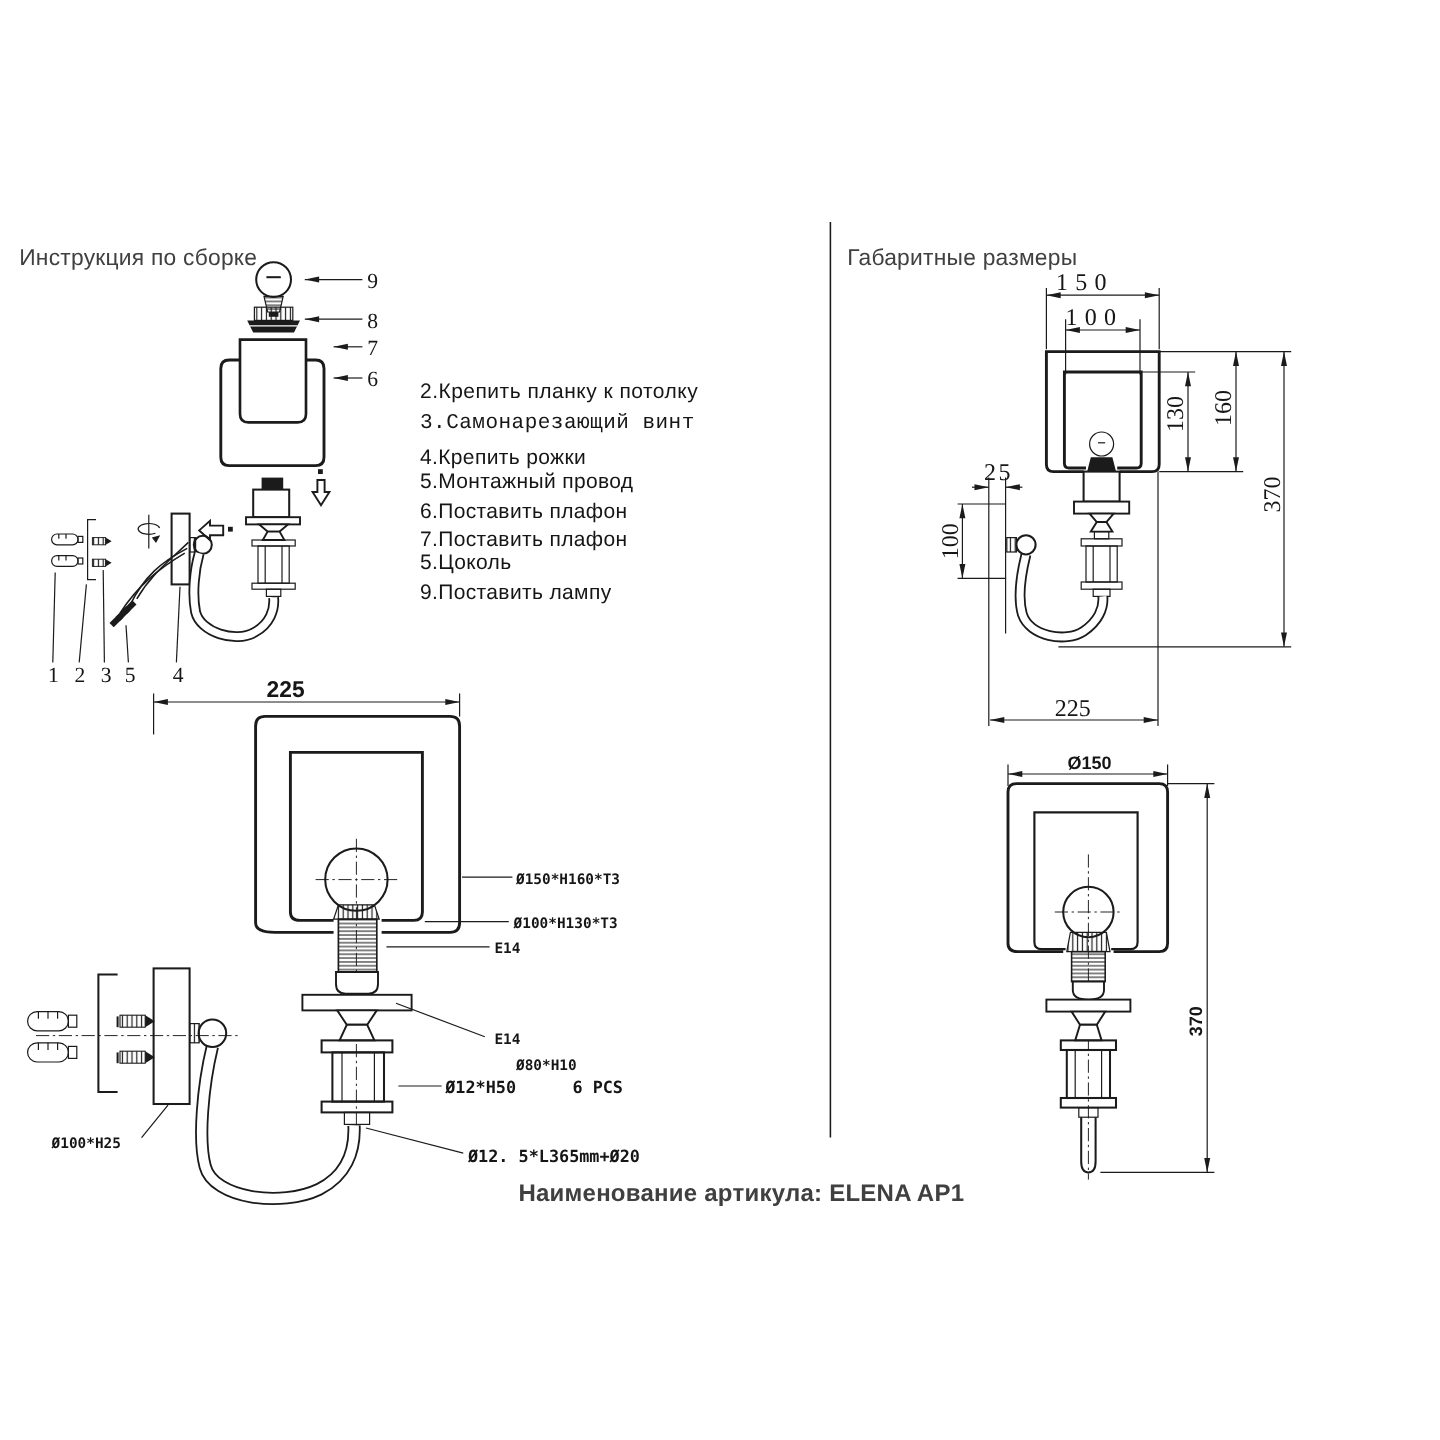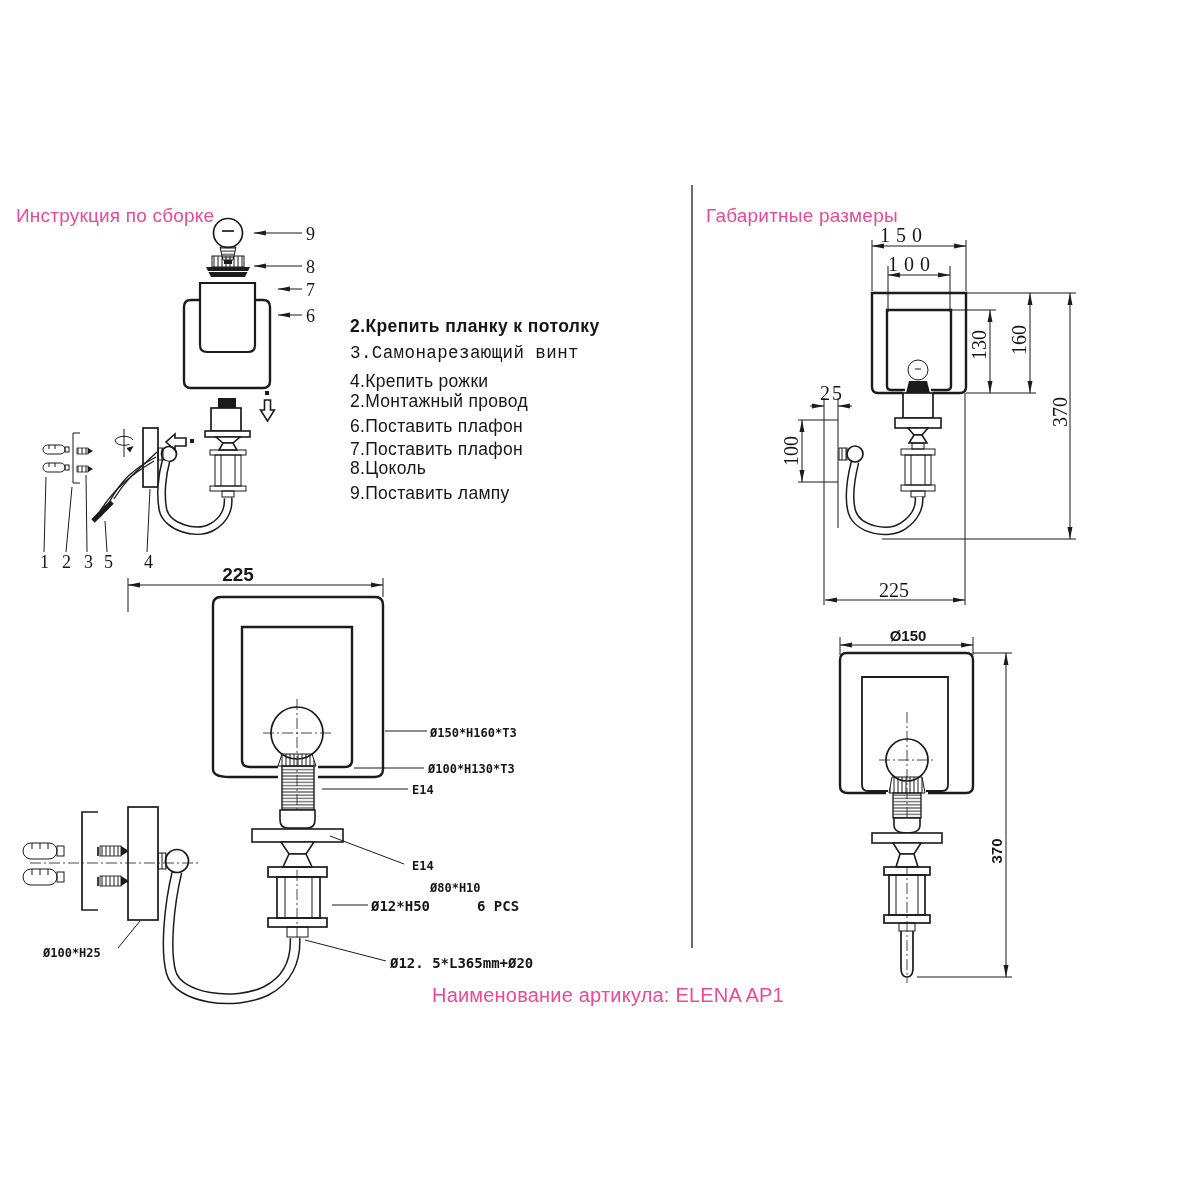--- a/index.html
+++ b/index.html
@@ -1,32 +1,32 @@
 <!DOCTYPE html>
 <html><head>
 <meta charset="utf-8">
 <style>
   html,body{margin:0;padding:0;background:#fff;}
   #page{position:relative;width:1200px;height:1200px;background:#ffffff;overflow:hidden;
         font-family:"Liberation Sans",sans-serif;color:#1b1b1b;}
   #draw{position:absolute;left:0;top:0;}
-  .htext{position:absolute;white-space:nowrap;color:#ec4899;}
+  .htext{position:absolute;white-space:nowrap;color:#404040;}
   .title{font-size:19px;letter-spacing:0.2px;}
   .steps{position:absolute;left:350px;top:288px;width:330px;height:220px;}
   .step{position:absolute;left:0;font-size:17.5px;color:#161616;}
   .s0{top:0;letter-spacing:1.6px;}
-  .s1{top:28px;letter-spacing:0.4px;font-weight:bold;}
+  .s1{top:28px;letter-spacing:0.4px;}
   .s2{top:55px;letter-spacing:0.4px;font-family:Liberation Mono, monospace;}
   .s3{top:83px;letter-spacing:0.3px;}
   .s4{top:103px;letter-spacing:0.3px;}
   .s5{top:128px;letter-spacing:0.3px;}
   .s6{top:151px;letter-spacing:0.3px;}
   .s7{top:170px;letter-spacing:0.3px;}
   .s8{top:195px;letter-spacing:0.3px;}
-  .footer{font-size:20px;letter-spacing:0.2px;}
+  .footer{font-size:20px;letter-spacing:0.2px;font-weight:bold;}
   
   .ln{stroke:#1b1b1b;stroke-width:1;fill:none;}
   .ln12{stroke:#1b1b1b;stroke-width:1.3;fill:none;}
   .ln15{stroke:#1b1b1b;stroke-width:1.7;fill:none;}
   .ln2{stroke:#1b1b1b;stroke-width:2.4;fill:none;}
   .lnw{stroke:#1b1b1b;stroke-width:1.6;fill:#fff;}
   .fl{fill:#1b1b1b;stroke:none;}
   .cl{stroke:#1b1b1b;stroke-width:0.8;fill:none;stroke-dasharray:11 3 2 3;}
   .dim{stroke:#1b1b1b;stroke-width:1;fill:none;}
   text{fill:#161616;}
@@ -349,21 +349,21 @@
     </g>
   </svg>
 
   <div class="htext title" style="left:16px;top:205px;">Инструкция по сборке</div>
   <div class="htext title" style="left:706px;top:205px;">Габаритные размеры</div>
 
   <div class="steps">
     <div class="step s1">2.Крепить планку к потолку</div>
     <div class="step s2">3.Самонарезающий винт</div>
     <div class="step s3">4.Крепить рожки</div>
-    <div class="step s4">2.Монтажный провод</div>
+    <div class="step s4">5.Монтажный провод</div>
     <div class="step s5">6.Поставить плафон</div>
     <div class="step s6">7.Поставить плафон</div>
-    <div class="step s7">8.Цоколь</div>
+    <div class="step s7">5.Цоколь</div>
     <div class="step s8">9.Поставить лампу</div>
   </div>
 
   <div class="htext footer" style="left:432px;top:984px;">Наименование артикула: ELENA AP1</div>
 </div>
 
 </body></html>

